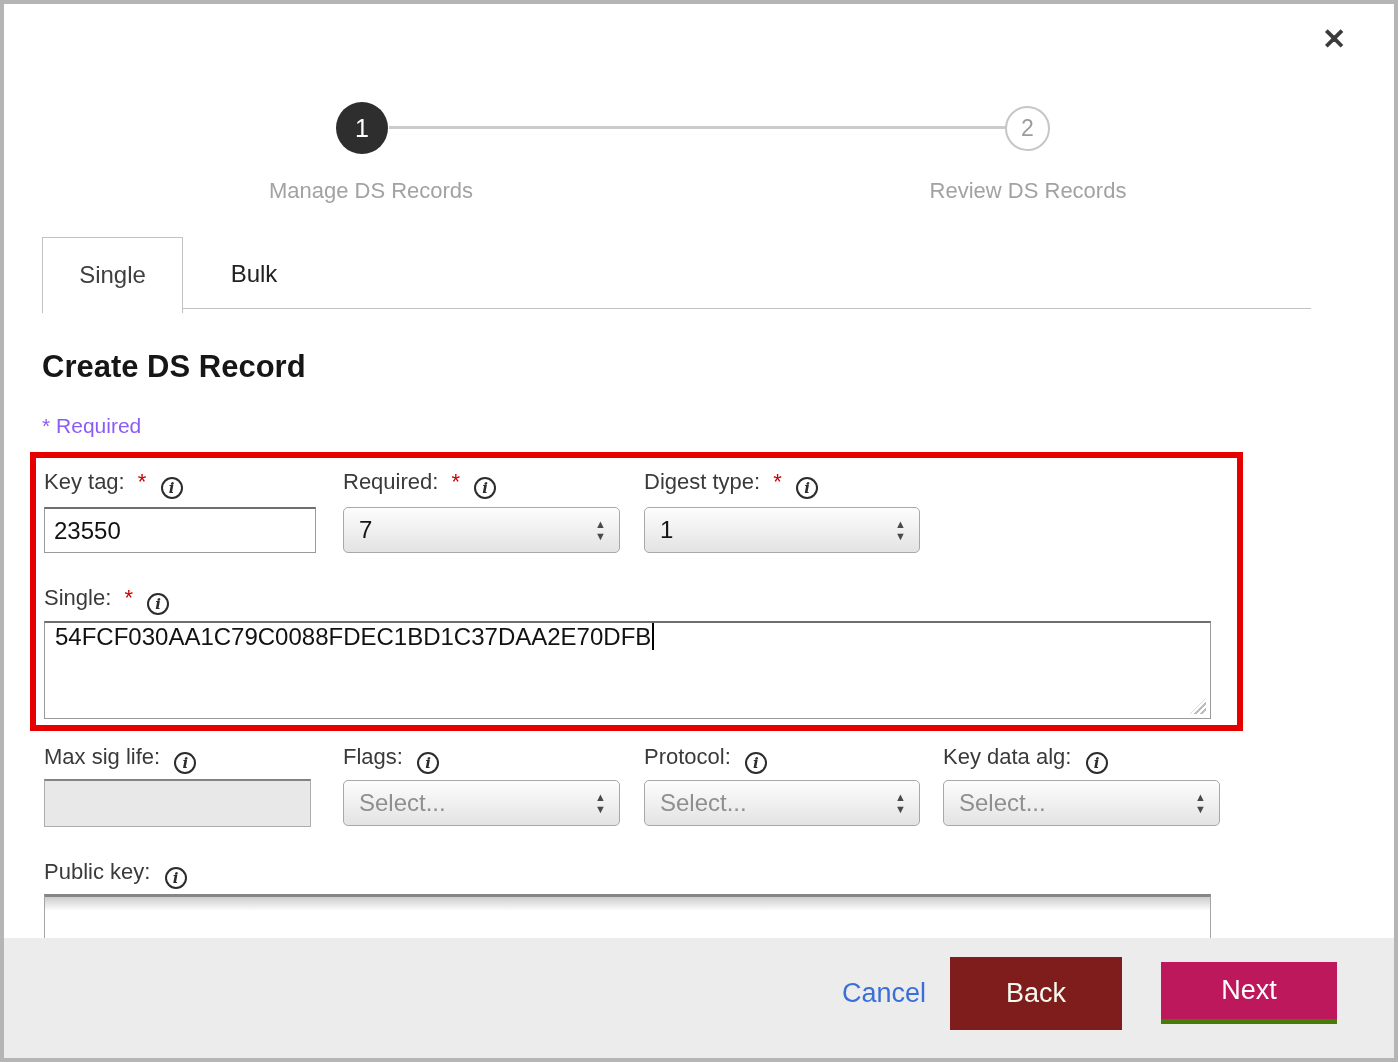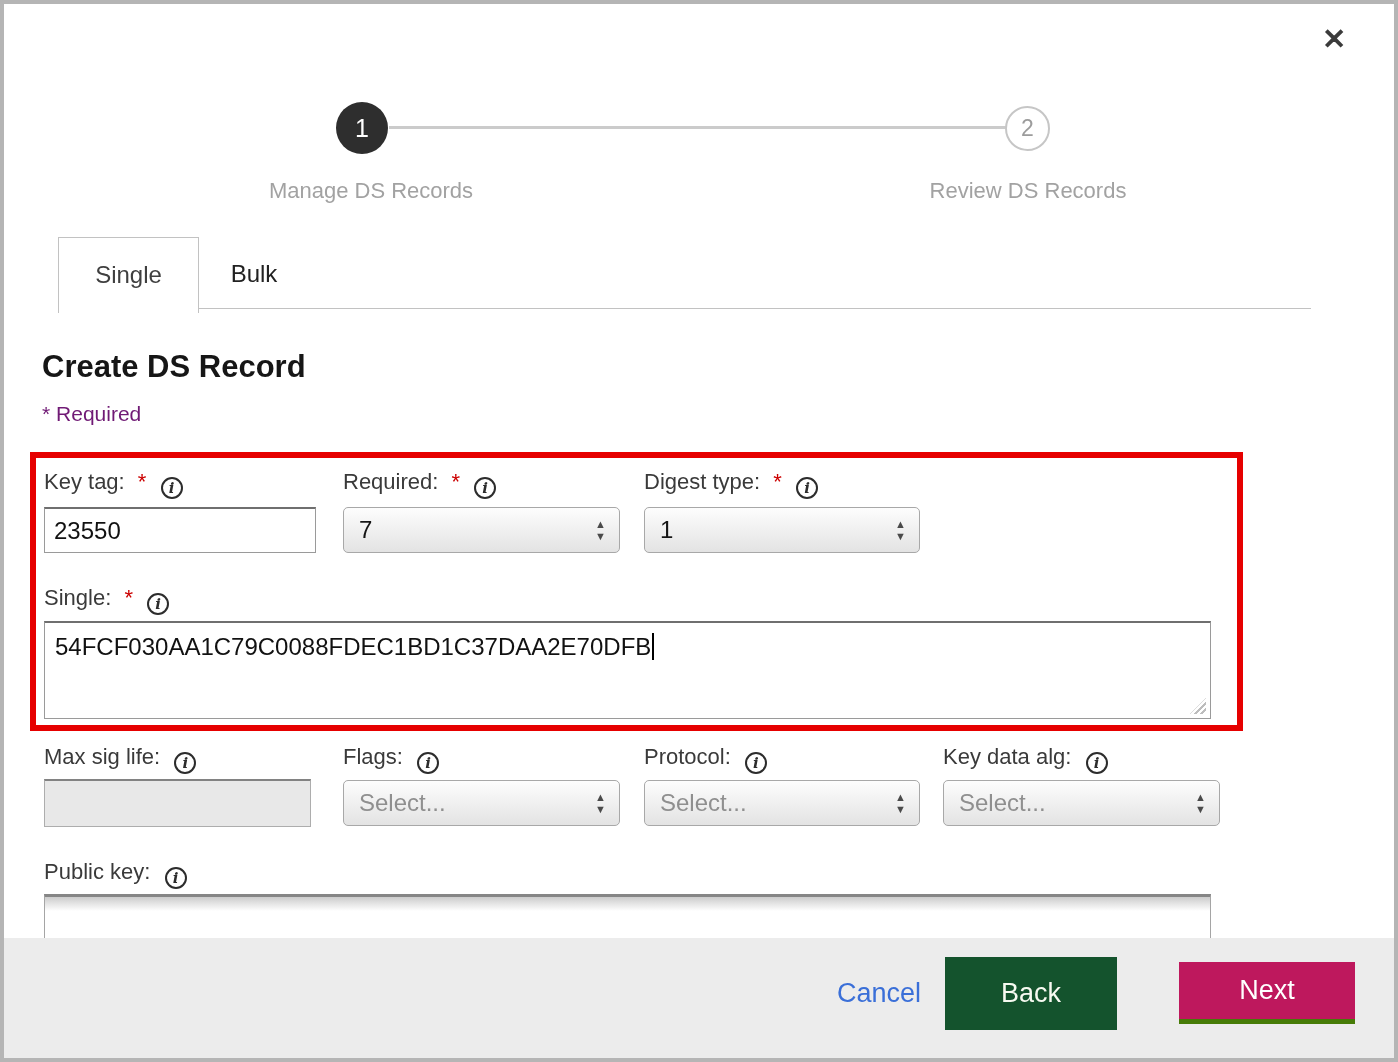--- a/index.html
+++ b/index.html
@@ -15,26 +15,26 @@
   .step-circle { position:absolute; border-radius:50%; display:flex; align-items:center; justify-content:center; z-index:3; }
   .step1 { left:336px; top:102px; width:52px; height:52px; background:#2e2e2e; color:#fff; font-size:25px; }
   .step2 { left:1005px; top:106px; width:45px; height:45px; background:#fff; border:2px solid #c6c6c6; color:#9c9c9c; font-size:23px; }
   .step-line { position:absolute; left:389px; top:126px; width:617px; height:3px; background:#cbcbcb; }
   .step-label { position:absolute; top:178px; width:400px; text-align:center; font-size:22px; color:#a2a2a2; }
   .step-label.l1 { left:171px; }
   .step-label.l2 { left:828px; }
 
   
   .tab-single { position:absolute; left:42px; top:237px; width:141px; height:76px; background:#fff;
-    border:1px solid #c2c2c2; border-bottom:none; font-size:24px; color:#3f3f3f; text-align:center; line-height:74px; z-index:4; cursor:pointer;margin-left:16px; }
+    border:1px solid #c2c2c2; border-bottom:none; font-size:24px; color:#3f3f3f; text-align:center; line-height:74px; z-index:4; cursor:pointer; }
   .tab-bulk { position:absolute; left:184px; top:240px; width:140px; height:68px; font-size:24px; color:#222; text-align:center; line-height:68px; cursor:pointer; }
   .tab-baseline { position:absolute; left:183px; top:308px; width:1128px; height:1px; background:#c2c2c2; }
 
   .page-title { position:absolute; left:42px; top:349px; font-size:31px; font-weight:bold; color:#161616; }
-  .required-note { position:absolute; left:42px; top:402px; font-size:21px; color:#701a75; }
+  .required-note { position:absolute; left:42px; top:414px; font-size:21px; color:#8b5cf6; }
 
   .annotation-box { position:absolute; left:30px; top:452px; width:1213px; height:279px; border:6px solid #e60000; z-index:20; pointer-events:none; }
 
   .field-label { position:absolute; font-size:22px; color:#3a3a3a; white-space:nowrap; }
   .req-star { color:#cc0000; margin-left:7px; }
   .info-icon { display:inline-flex; align-items:center; justify-content:center; width:22px; height:22px;
     border:2.5px solid #2c2c2c; border-radius:50%; font-family:"DejaVu Serif", serif; font-style:italic; font-weight:bold;
     font-size:15px; color:#2c2c2c; margin-left:8px; vertical-align:-4px; cursor:pointer; }
 
   .text-input { position:absolute; border:1px solid #9a9a9a; border-top:2px solid #6f6f6f; background:#fff;
@@ -42,34 +42,34 @@
   .text-input:disabled, .text-input.disabled { background:#e8e8e8; border:1px solid #adadad; border-top:2px solid #828282; }
 
   .select { position:absolute; height:46px; border:1px solid #a8a8a8; border-radius:5px;
     background:linear-gradient(#fdfdfd,#e3e3e3); display:flex; align-items:center; padding-left:15px;
     font-size:24px; color:#151515; cursor:pointer; }
   .select .placeholder { color:#8f8f8f; }
   .sel-arrows { position:absolute; right:13px; top:50%; transform:translateY(-50%); display:flex; flex-direction:column;
     align-items:center; font-size:11px; line-height:9px; color:#4a4a4a; gap:3px; }
 
   .digest-box { position:absolute; left:44px; top:621px; width:1167px; height:98px; background:#fff;
-    border:1px solid #9a9a9a; border-top:2px solid #6f6f6f; font-size:24px; color:#111; padding:10px 10px; z-index:2; }
+    border:1px solid #9a9a9a; border-top:2px solid #6f6f6f; font-size:24px; color:#111; padding:0 10px; z-index:2; }
   .caret { display:inline-block; width:2px; height:27px; background:#000; vertical-align:-5px; margin-left:1px; }
   .resize-handle { position:absolute; right:4px; bottom:4px; width:16px; height:16px;
     background:repeating-linear-gradient(135deg, transparent 0 2px, #bdbdbd 2px 4px);
     clip-path:polygon(100% 0, 100% 100%, 0 100%); cursor:nwse-resize; }
 
   .pubkey-box { position:absolute; left:44px; top:894px; width:1167px; height:70px;
     border:1px solid #a5a5a5; border-top:3px solid #868686; background:linear-gradient(#cccccc, #ffffff 14px); z-index:1; }
 
   .footer { position:absolute; left:0; top:938px; width:1398px; height:124px; background:#ececec; z-index:30;
-    display:flex; align-items:center; justify-content:flex-end; padding:0 43px 14px 0; }
+    display:flex; align-items:center; justify-content:flex-end; padding:0 61px 14px 0; }
   .cancel-link { font-size:27px; color:#3a6fd8; margin-right:24px; cursor:pointer; }
   .btn { display:flex; align-items:center; justify-content:center; font-size:27px; }
-  .btn-back { width:172px; height:73px; background:#14532d; color:#f7faf1; margin-right:34px; cursor:default; }
+  .btn-back { width:172px; height:73px; background:#7f1d1d; color:#f7faf1; margin-right:11px; cursor:default; }
   .btn-next { width:176px; height:62px; background:#be185d; border-bottom:5px solid #477c08; color:#fff; cursor:pointer;margin-left:28px; }
 </style>
 </head>
 <body>
 
 <div class="modal">
 
   <span class="close-x">✕</span>
 
   <div class="step-line"></div>

